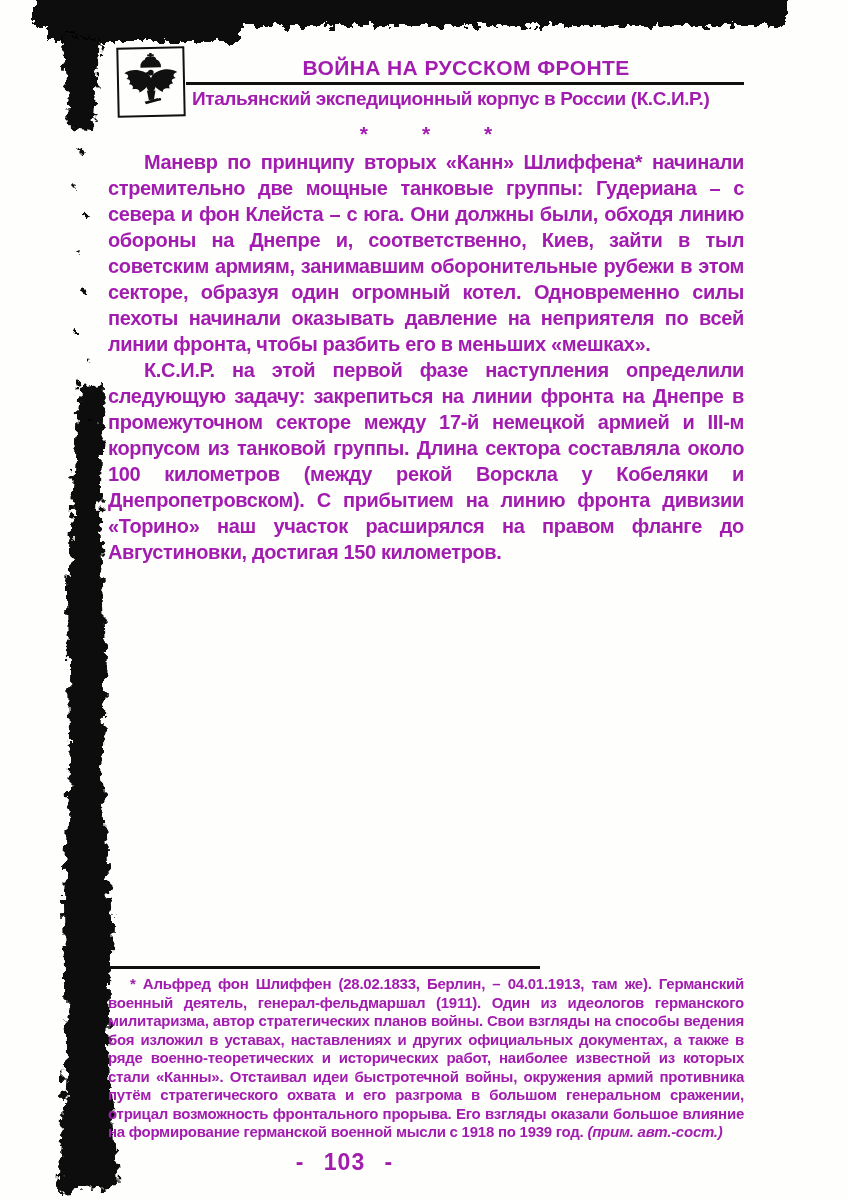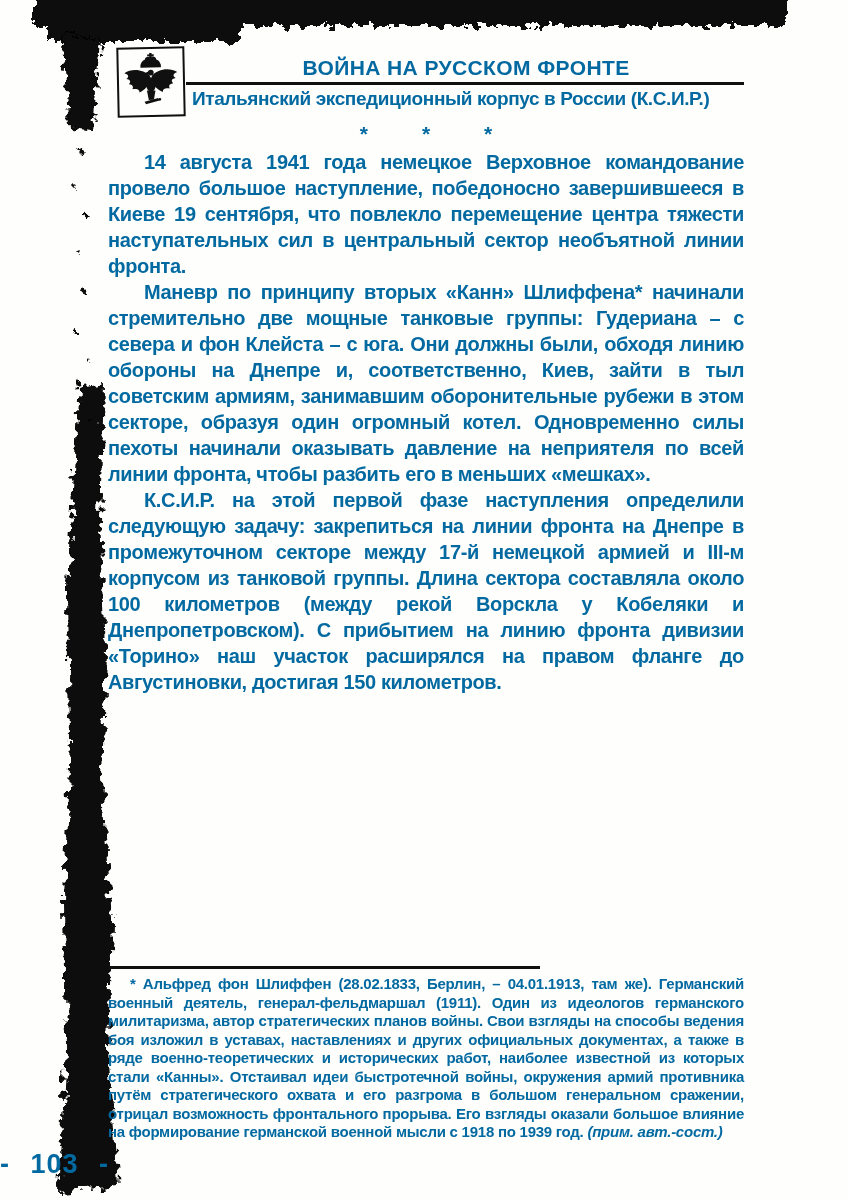--- a/index.html
+++ b/index.html
@@ -1,18 +1,18 @@
 <!DOCTYPE html>
 <html lang="ru"><head>
 <meta charset="utf-8">
 <style>
   html,body{margin:0;padding:0;background:#e8e8e8;}
   .page{
     position:relative;width:848px;height:1200px;margin:0 auto;
-    background:#fefefc;color:#0369a1;overflow:hidden;
+    background:#fefefc;color:#a21caf;overflow:hidden;
     font-family:"Liberation Sans",sans-serif;
   }
   .artifacts{position:absolute;left:0;top:0;width:848px;height:1200px;pointer-events:none;}
   
   .emblem{
     position:absolute;left:117px;top:47px;width:68px;height:70px;
     border:2.5px solid #101010;background:#fefefc;box-sizing:border-box;
     display:flex;align-items:center;justify-content:center;
     transform:rotate(-1.2deg);
   }
@@ -38,22 +38,22 @@
   
   .footnote-rule{position:absolute;left:108px;top:966px;width:432px;height:3px;background:#101010;}
   .footnote{
     position:absolute;left:108px;top:975px;width:636px;
     font-size:15px;line-height:18.5px;font-weight:700;letter-spacing:-.25px;
     text-align:justify;text-indent:22px;
   }
   .footnote i{font-style:italic;margin-top:44px;}
   
   .page-number{
-    position:absolute;left:0;top:1149px;width:689px;text-align:left;
-    font-size:27px;font-weight:700;word-spacing:12px;letter-spacing:1px;
+    position:absolute;left:0;top:1149px;width:689px;text-align:center;
+    font-size:23px;font-weight:700;word-spacing:12px;letter-spacing:1px;
   }
 </style>
 </head>
 <body>
 
 <div class="page">
 
   <svg class="artifacts" viewBox="0 0 848 1200" width="848" height="1200" aria-hidden="true">
     <defs>
       <filter id="rough" x="-30%" y="-30%" width="160%" height="160%">
@@ -104,21 +104,20 @@
   </div>
 
   <div class="header-title">ВОЙНА НА РУССКОМ ФРОНТЕ</div>
   <div class="header-rule"></div>
   <div class="header-subtitle">Итальянский экспедиционный корпус в России (К.С.И.Р.)</div>
 
   <div class="body">
     <div class="stars">
       <span>*</span><span>*</span><span>*</span>
     </div>
-    <p>14 августа 1941 года немецкое Верховное командование провело большое наступление, победоносно завершившееся в Киеве 19 сентября, что повлекло перемещение центра тяжести наступательных сил в центральный сектор необъятной линии фронта.</p>
     <p>Маневр по принципу вторых «Канн» Шлиффена* начинали стремительно две мощные танковые группы: Гудериана – с севера и фон Клейста – с юга. Они должны были, обходя линию обороны на Днепре и, соответственно, Киев, зайти в тыл советским армиям, занимавшим оборонительные рубежи в этом секторе, образуя один огромный котел. Одновременно силы пехоты начинали оказывать давление на неприятеля по всей линии фронта, чтобы разбить его в меньших «мешках».</p>
     <p>К.С.И.Р. на этой первой фазе наступления определили следующую задачу: закрепиться на линии фронта на Днепре в промежуточном секторе между 17-й немецкой армией и III-м корпусом из танковой группы. Длина сектора составляла около 100 километров (между рекой Ворскла у Кобеляки и Днепропетровском). С прибытием на линию фронта дивизии «Торино» наш участок расширялся на правом фланге до Августиновки, достигая 150 километров.</p>
   </div>
 
   <div class="footnote-rule"></div>
   <div class="footnote">
     <span>* Альфред фон Шлиффен (28.02.1833, Берлин, – 04.01.1913, там же). Германский военный деятель, генерал-фельдмаршал (1911). Один из идеологов германского милитаризма, автор стратегических планов войны. Свои взгляды на способы ведения боя изложил в уставах, наставлениях и других официальных документах, а также в ряде военно-теоретических и исторических работ, наиболее известной из которых стали «Канны». Отстаивал идеи быстротечной войны, окружения армий противника путём стратегического охвата и его разгрома в большом генеральном сражении, отрицал возможность фронтального прорыва. Его взгляды оказали большое влияние на формирование германской военной мысли с 1918 по 1939 год.</span>
     <i>(прим. авт.-сост.)</i>
   </div>
 

